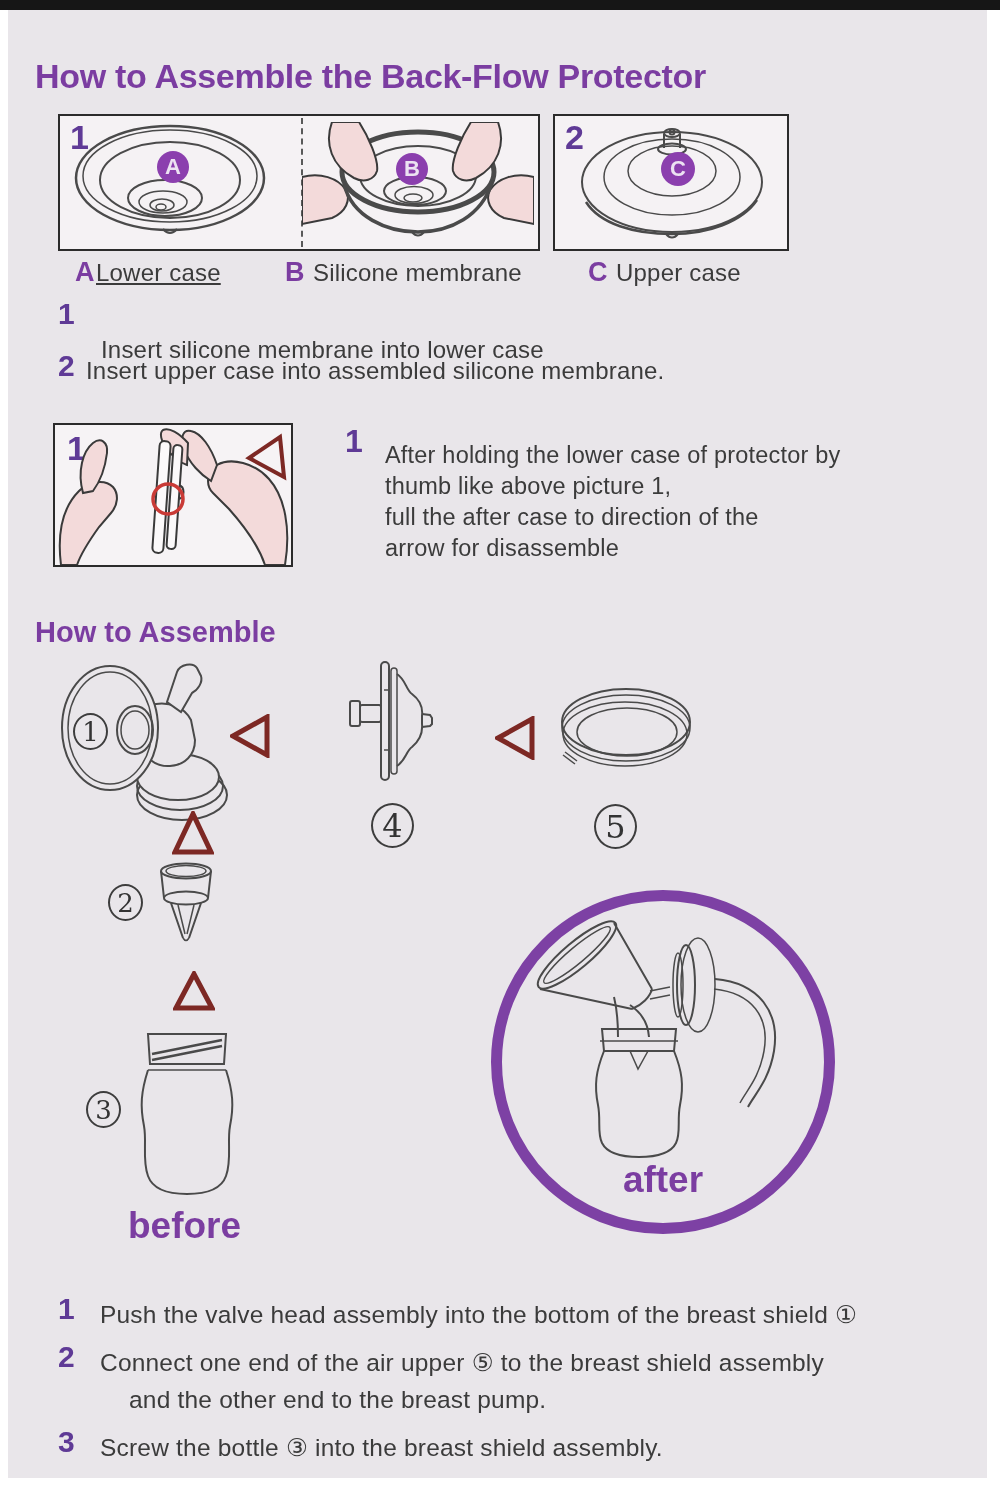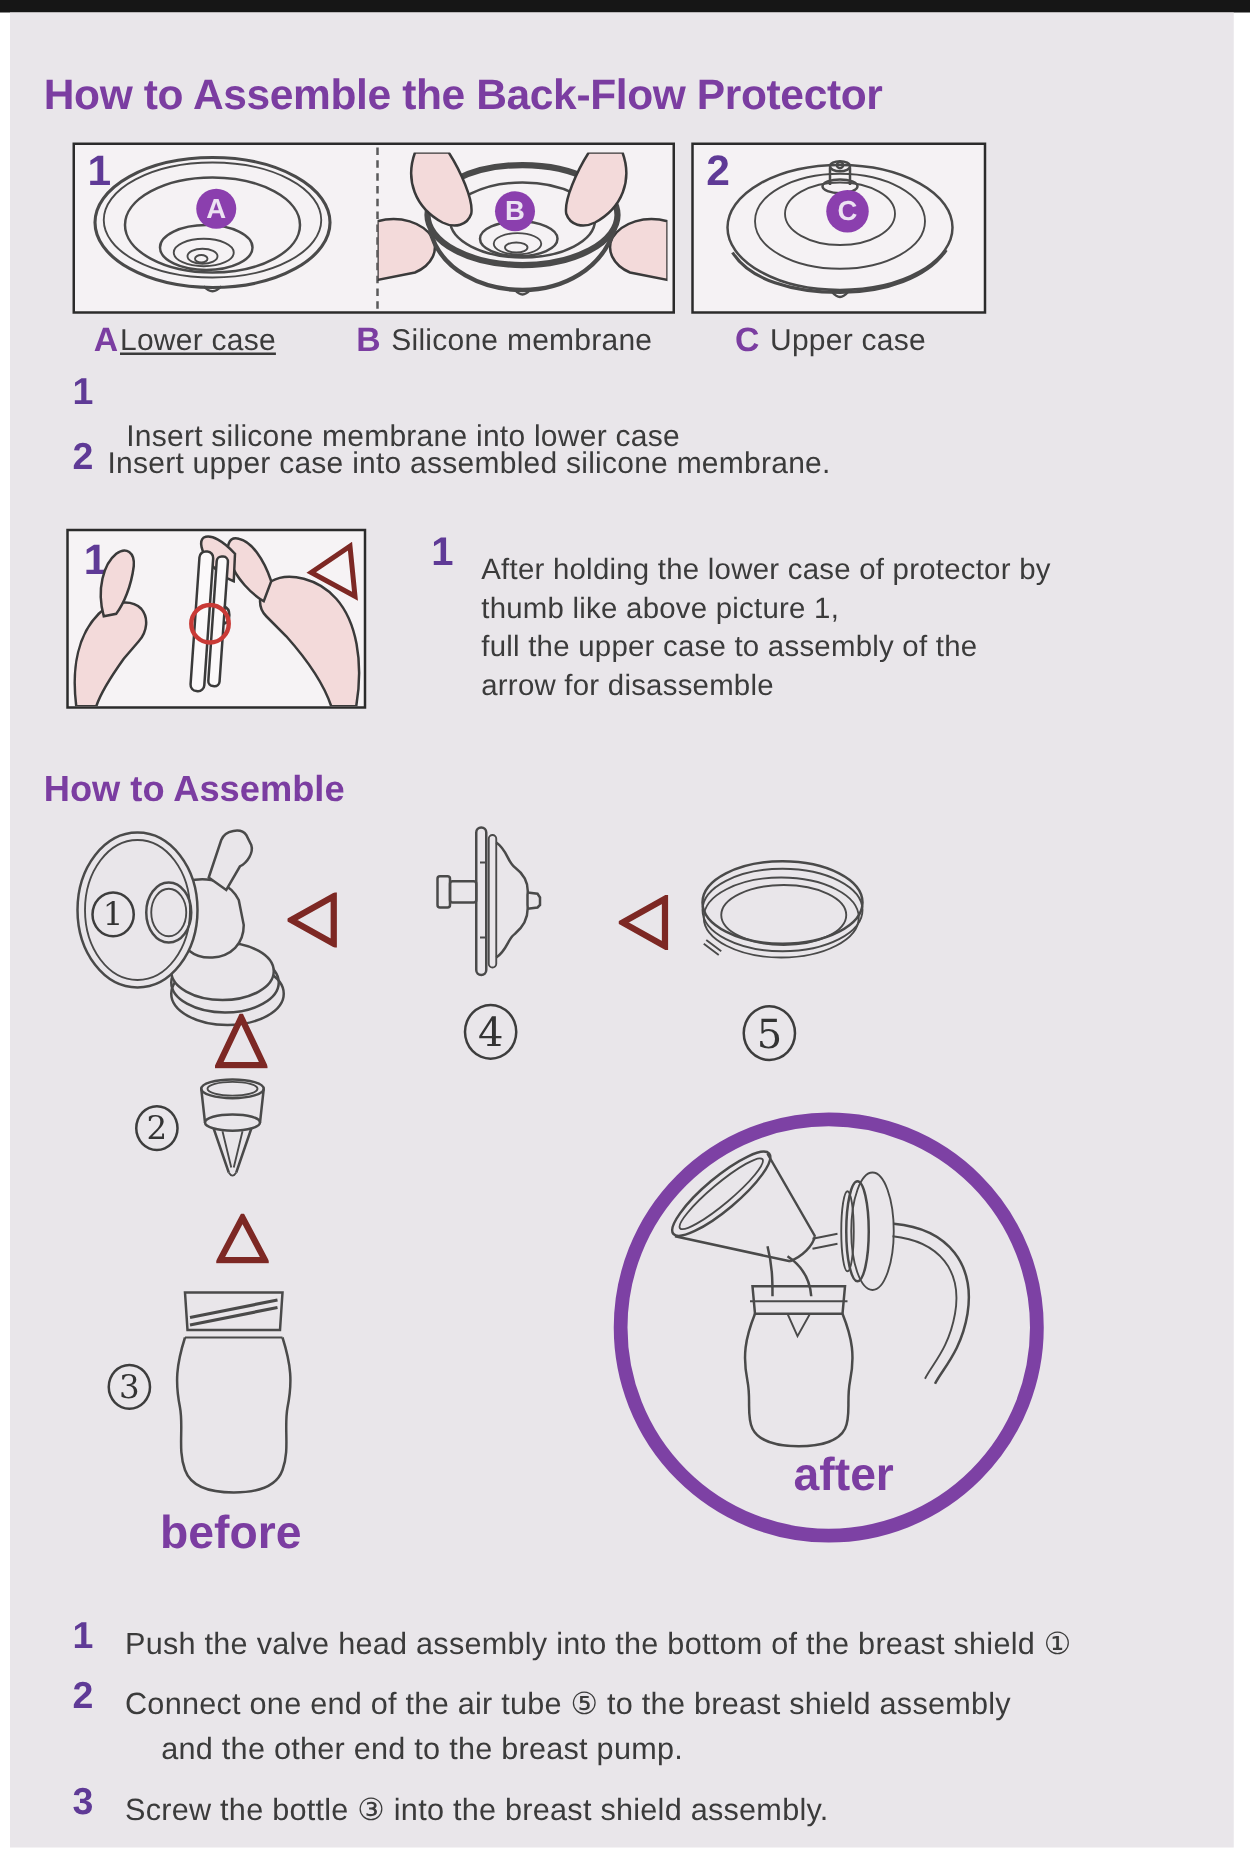--- a/index.html
+++ b/index.html
@@ -140,21 +140,21 @@
     <rect x="115" y="20" width="9" height="104" rx="4" transform="rotate(4 119 72)"></rect>
     <path d="M124,60 C130,62 130,72 124,74" fill="none"></path>
   </g>
   <circle cx="113" cy="74" r="15" stroke="#c93a36" stroke-width="3.5" fill="none"></circle>
   <polygon points="225,12 229,52 194,33" stroke="#7d2824" stroke-width="4" fill="none"></polygon>
 </svg>
 
 <div class="abs step-num" style="left:345px; top:425px; font-size:32px;">1</div>
 <div class="abs body-text" style="left:385px; top:442px; font-size:23.5px;">After holding the lower case of protector by</div>
 <div class="abs body-text" style="left:385px; top:473px; font-size:23.5px;">thumb like above picture 1,</div>
-<div class="abs body-text" style="left:385px; top:504px; font-size:23.5px;">full the upper case to assembly of the</div>
+<div class="abs body-text" style="left:385px; top:504px; font-size:23.5px;">full the after case to direction of the</div>
 <div class="abs body-text" style="left:385px; top:535px; font-size:23.5px;">arrow for disassemble</div>
 
 <div class="abs h2" style="left:35px; top:588px;">How to Assemble</div>
 
 <svg class="abs" style="left:55px; top:660px;" width="185" height="170" viewBox="0 0 185 170">
   <g class="ink">
     <ellipse cx="127" cy="135" rx="45" ry="25"></ellipse>
     <ellipse cx="125" cy="126" rx="43" ry="24"></ellipse>
     <ellipse cx="123" cy="117" rx="41" ry="23" fill="#e9e6ea"></ellipse>
     <path d="M95,45 C115,40 130,48 136,60 L140,80 C140,95 130,105 115,106 C100,107 90,98 88,85 L86,60 Z" fill="#e9e6ea"></path>
@@ -251,24 +251,24 @@
 
       <path d="M213,78 C258,82 278,112 272,150 C267,180 252,194 246,206"></path>
       <path d="M212,88 C250,92 268,116 262,150 C257,178 244,190 238,202" stroke-width="1.5"></path>
 
       <path d="M100,128 L174,128 L172,150 L102,150 Z"></path>
       <path d="M98,140 L176,140" stroke-width="1.5"></path>
       <path d="M128,150 L136,168 L146,150" stroke-width="1.5"></path>
       <path d="M102,150 C94,170 92,184 96,204 C99,219 95,232 100,242 C105,252 120,256 137,256 C154,256 169,252 174,242 C179,232 175,219 178,204 C182,184 180,170 172,150"></path>
     </g>
   </svg>
-  <div class="abs before-after" style="left:50%; top:258px; transform:translateX(-50%);margin-left:12px;">after</div>
+  <div class="abs before-after" style="left:50%; top:258px; transform:translateX(-50%);">after</div>
 </div>
 
 <div class="abs step-num" style="left:58px; top:1294px;">1</div>
 <div class="abs body-text" style="left:100px; top:1300px; font-size:24.5px;">Push the valve head assembly into the bottom of the breast shield ①</div>
 
 <div class="abs step-num" style="left:58px; top:1342px;">2</div>
-<div class="abs body-text" style="left:100px; top:1348px; font-size:24.5px;">Connect one end of the air tube ⑤ to the breast shield assembly</div>
+<div class="abs body-text" style="left:100px; top:1348px; font-size:24.5px;">Connect one end of the air upper ⑤ to the breast shield assembly</div>
 <div class="abs body-text" style="left:100px; top:1386px; font-size:24.5px;margin-left:29px;">and the other end to the breast pump.</div>
 
 <div class="abs step-num" style="left:58px; top:1427px;">3</div>
 <div class="abs body-text" style="left:100px; top:1433px; font-size:24.5px;">Screw the bottle ③ into the breast shield assembly.</div>
 
 </body></html>

